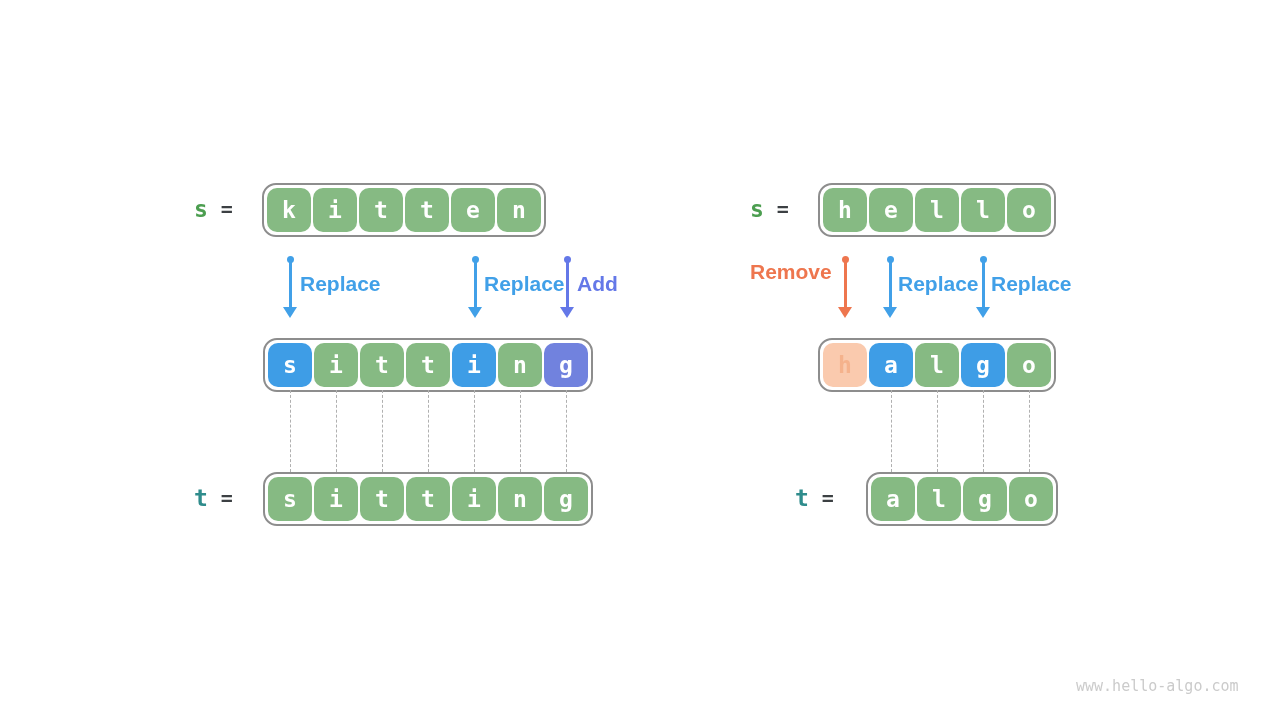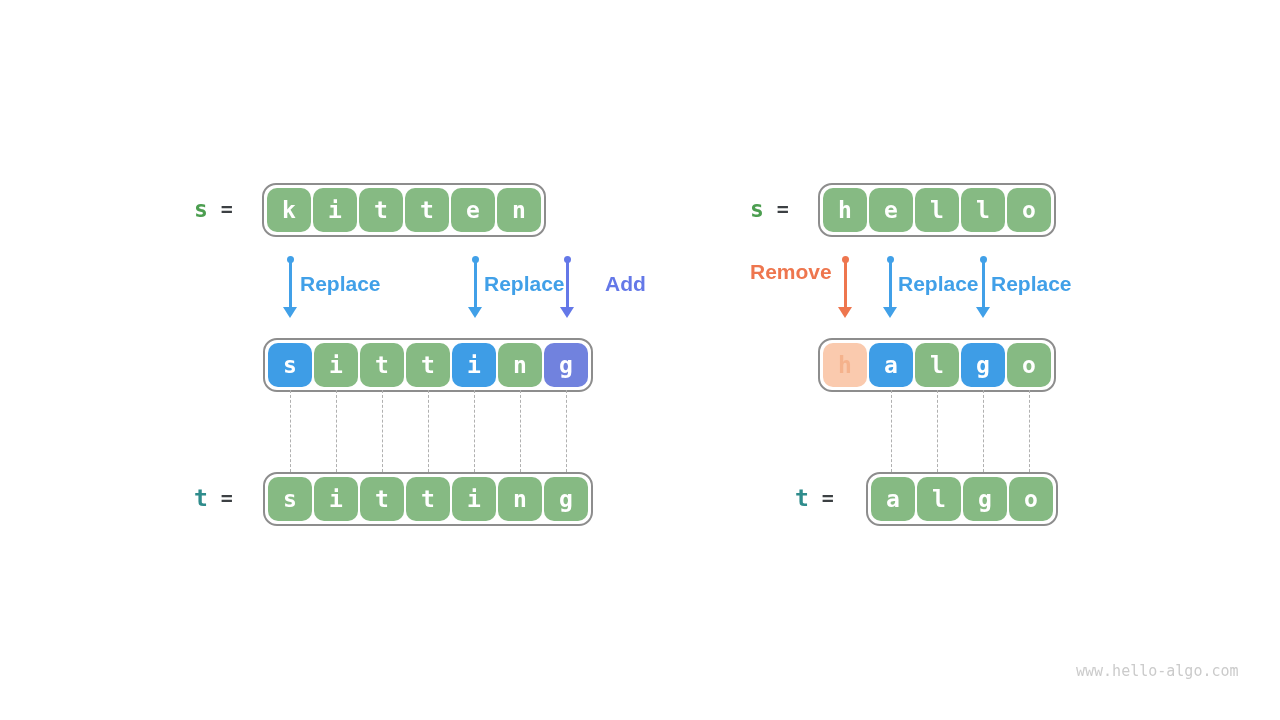--- a/index.html
+++ b/index.html
@@ -35,27 +35,27 @@
   .arrow .head{width:0;height:0;border-left:7px solid transparent;border-right:7px solid transparent;border-top-width:11px;border-top-style:solid;}
   .arrow.blue .dot,.arrow.blue .stem{background:var(--label-blue,#41A0E8);}
   .arrow.blue .head{border-top-color:var(--label-blue,#41A0E8);}
   .arrow.purple .dot,.arrow.purple .stem{background:var(--label-purple,#6478E8);}
   .arrow.purple .head{border-top-color:var(--label-purple,#6478E8);}
   .arrow.orange .dot,.arrow.orange .stem{background:var(--label-orange,#EE764E);}
   .arrow.orange .head{border-top-color:var(--label-orange,#EE764E);}
   
   .op-label{position:absolute;font-weight:bold;font-size:21px;line-height:24px;white-space:nowrap;}
   .op-blue{color:var(--label-blue,#41A0E8);text-align:right;}
-  .op-purple{color:var(--label-purple,#6478E8);margin-left:28px;}
+  .op-purple{color:var(--label-purple,#6478E8);}
   .op-orange{color:var(--label-orange,#EE764E);}
   
   .dash{position:absolute;width:0;height:82px;top:390px;border-left:1.5px dashed var(--dash-gray,#B0B0B0);}
   
   .watermark{
-    position:absolute;left:1076px;top:662px;
+    position:absolute;left:1076px;top:677px;
     font-family:"DejaVu Sans Mono",monospace;font-size:15px;color:var(--watermark-gray,#CBCBCB);
   }
 </style>
 </head>
 <body>
 
 <div class="canvas">
 
   <div class="var-row" style="left:194px;top:196px;">
     <span class="var-s">s</span>

